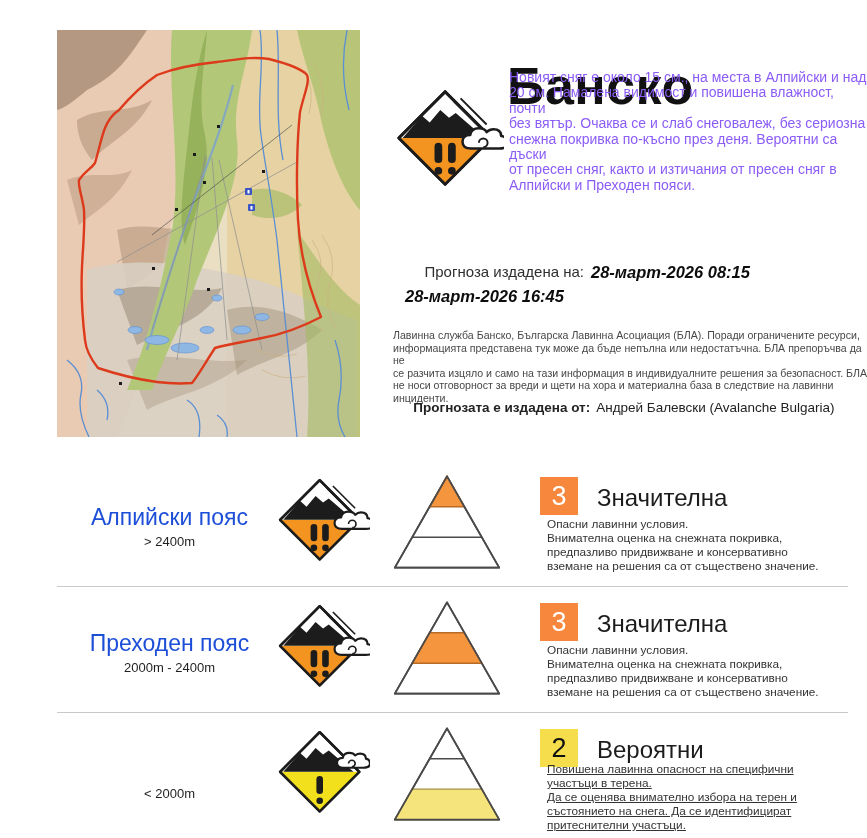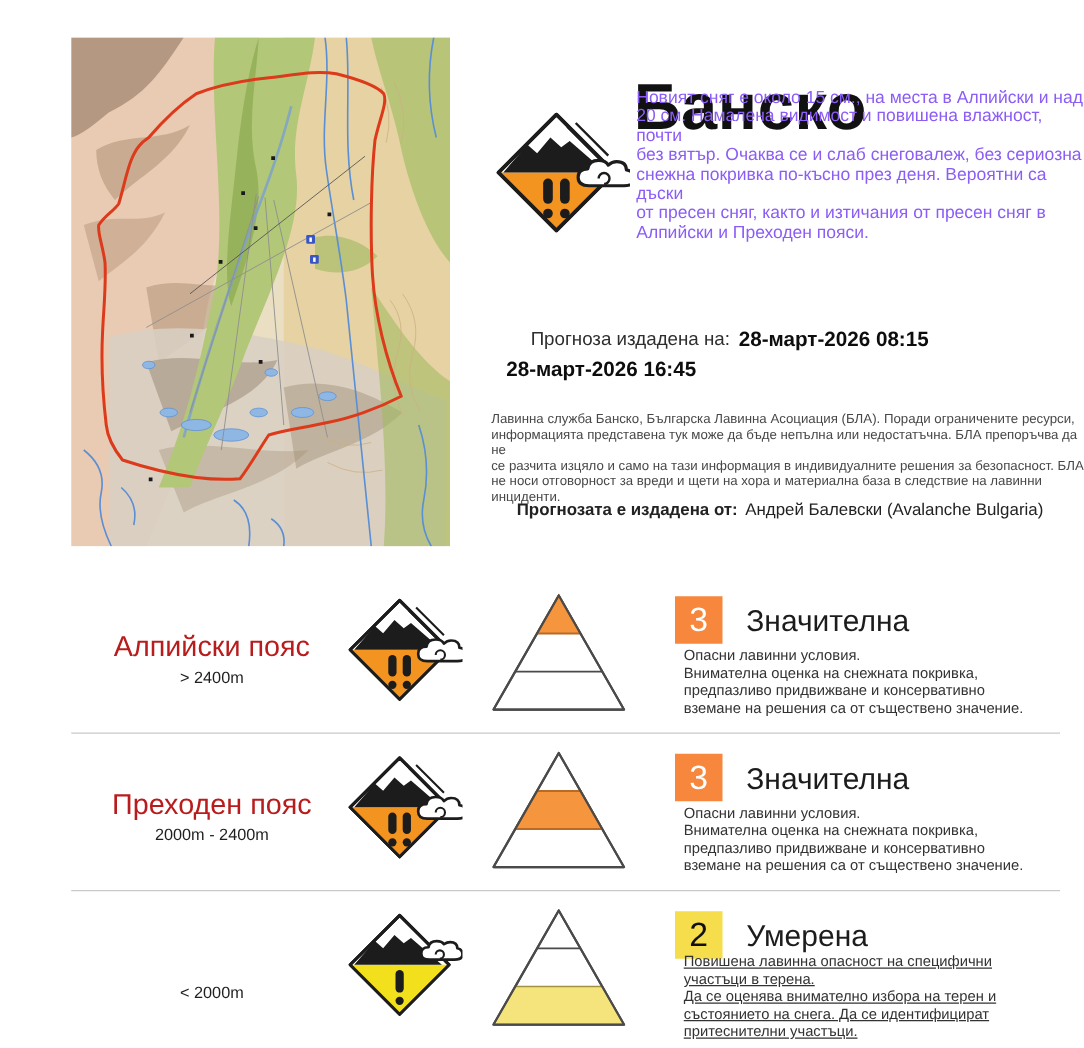--- a/index.html
+++ b/index.html
@@ -8,29 +8,29 @@
   .abs{position:absolute;}
   
   .map-wrap{left:57px;top:30px;width:303px;height:407px;}
   .page-title{left:507px;top:20px;font-size:52px;font-weight:700;color:#111;letter-spacing:.5px;margin-top:36px;}
   .warn-icon{left:394px;top:82px;width:110px;height:110px;}
   .summary{left:509px;top:70px;width:358px;font-size:14px;line-height:15.4px;
            color:#8b5cf6;white-space:pre-line;}
   .dates{left:398px;top:263px;width:470px;}
   .date-row{display:flex;align-items:flex-start;margin-bottom:5px;}
   .date-label{width:186px;text-align:right;font-size:15px;color:#2e2e2e;}
-  .date-value{font-size:16.5px;font-weight:700;color:#0d0d0d;margin-left:7px;}
+  .date-value{font-size:16.5px;font-weight:700;color:#0d0d0d;margin-left:7px;font-style:italic;}
   .disclaimer{left:393px;top:329px;width:478px;font-size:10.6px;line-height:12.5px;
               color:#474747;white-space:pre-line;}
   .author{left:398px;top:400px;width:452px;text-align:center;font-size:13.5px;color:#222;}
   .author b{font-weight:700;margin-right:6px;}
   
   .zone-row{left:0;width:867px;height:126px;}
   .zone-row .zlabel{position:absolute;left:57px;top:44px;width:225px;text-align:center;
-                    font-size:23px;color:#b91c1c;}
+                    font-size:23px;color:#1d4ed8;}
   .zone-row .zelev{position:absolute;left:57px;top:74px;width:225px;text-align:center;
                    font-size:13px;font-weight:400;color:#1f1f1f;}
   .zone-row .diamond{position:absolute;left:276px;top:12px;width:94px;height:100px;}
   .zone-row .pyramid{position:absolute;left:390px;top:12px;width:114px;height:100px;}
   .zone-row .badge{position:absolute;left:540px;top:17px;width:38px;height:38px;
                    display:flex;align-items:center;justify-content:center;font-size:27px;}
   .badge.orange{background:#f6873c;color:#ffffff;}
   .badge.yellow{background:#f5dd4b;color:#111;}
   .zone-row .lvlname{position:absolute;left:597px;top:24px;font-size:24px;color:#1c1c1c;}
   .zone-row .zdesc{position:absolute;left:547px;top:57px;width:312px;font-size:11.8px;
@@ -293,19 +293,19 @@
   </div>
   <div class="pyramid">
     <svg viewBox="0 0 104 92" width="114" height="100">
       <path d="M52 4 L100 88 L4 88 Z" fill="#ffffff" stroke="#4a4a4a" stroke-width="1.6" stroke-linejoin="round"></path>
       <path d="M20 60 L84 60 L100 88 L4 88 Z" fill="#f5e47c" stroke="#a39142" stroke-width="1.2"></path>
       <path d="M36 32 L68 32" stroke="#4a4a4a" stroke-width="1.3"></path>
       <path d="M52 4 L100 88 L4 88 Z" fill="none" stroke="#4a4a4a" stroke-width="1.6" stroke-linejoin="round"></path>
     </svg>
   </div>
   <div class="badge yellow">2</div>
-  <div class="lvlname">Умерена</div>
+  <div class="lvlname">Вероятни</div>
   <div class="zdesc">Повишена лавинна опасност на специфични
 участъци в терена.
 Да се оценява внимателно избора на терен и
 състоянието на снега. Да се идентифицират
 притеснителни участъци.</div>
 </div>
 
 </body></html>

